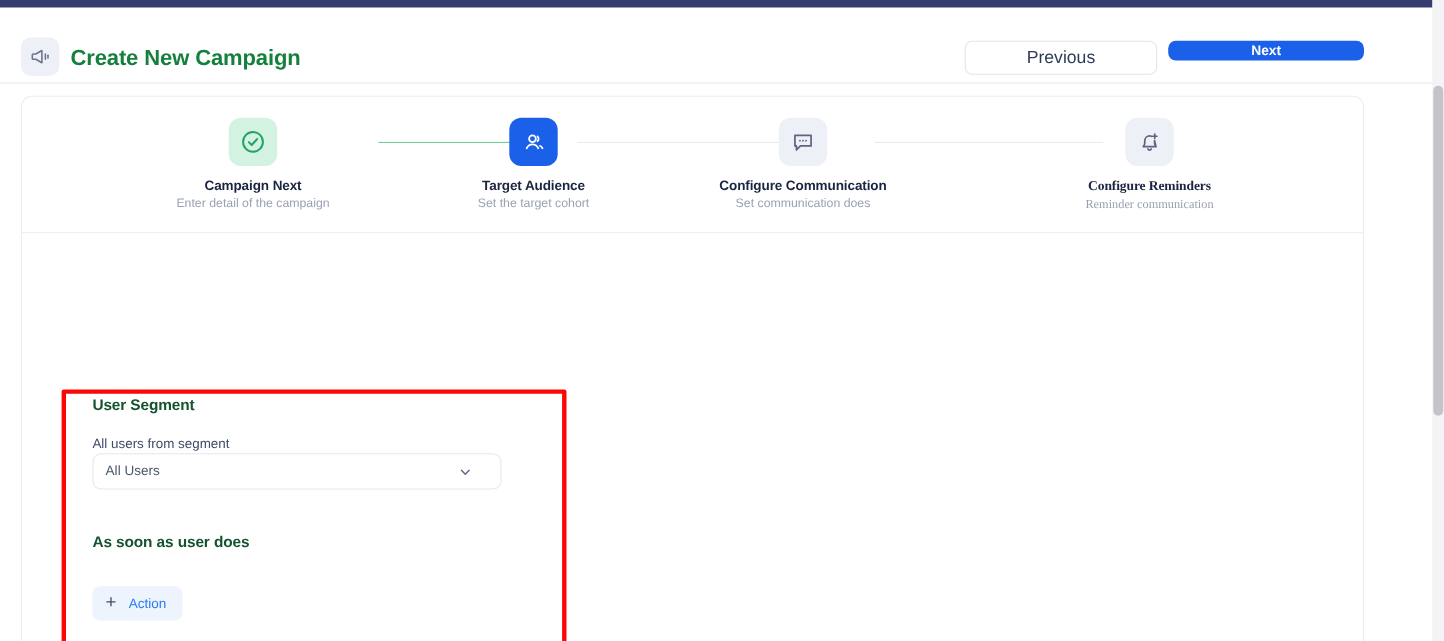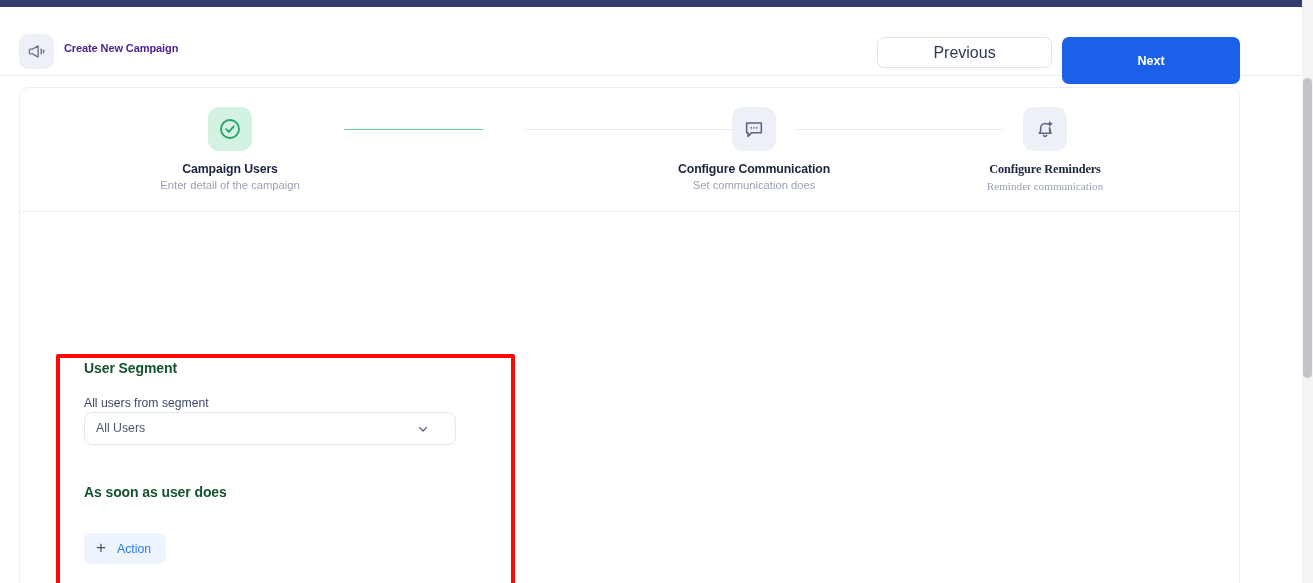--- a/index.html
+++ b/index.html
@@ -29,40 +29,40 @@
   .hdr-icon-box {
     position: absolute; left: 19px; top: 27px;
     width: 35px; height: 35px;
     border-radius: 9px;
     background: #eef0f7;
     display: flex; align-items: center; justify-content: center;
   }
   .hdr-icon-box svg { display: block; }
   .hdr-title {
     position: absolute; left: 64px; top: 35px;
-    font-size: 11px;
+    font-size: 20px;
     font-weight: bold;
-    color: #4c1d95;
+    color: #15803d;
     letter-spacing: -0.1px;
   }
   .btn-previous {
     position: absolute; left: 877px; top: 30px;
     width: 175px; height: 31px;
     border: 1px solid #e2e4ec;
     border-radius: 7px;
     background: #ffffff;
     color: #2f3a56;
     font-size: 16px;
     font-family: "Liberation Sans", sans-serif;
     cursor: pointer;
     padding: 0;
   }
   .btn-next {
     position: absolute; left: 1062px; top: 30px;
-    width: 178px; height: 47px;
+    width: 178px; height: 18px;
     border: none;
     border-radius: 7px;
     background: #1a60e8;
     color: #ffffff;
     font-size: 12.5px;
     font-weight: bold;
     font-family: "Liberation Sans", sans-serif;
     cursor: pointer;
     padding: 0;
   }
@@ -218,26 +218,38 @@
     <div class="connector idle" style="left:505px; width:208px;"></div>
     <div class="connector idle" style="left:775px; width:208px;"></div>
 
     <div class="step" style="left:95px;">
       <div class="step-ico done">
         <svg width="24" height="24" viewBox="0 0 24 24" fill="none" stroke="#21a463" stroke-width="1.8" stroke-linecap="round" stroke-linejoin="round">
           <circle cx="12" cy="12" r="9"></circle>
           <path d="M8.2 12.2l2.6 2.6 5-5.4"></path>
         </svg>
       </div>
-      <div class="step-title">Campaign Users</div>
+      <div class="step-title">Campaign Next</div>
       <div class="step-sub">Enter detail of the campaign</div>
     </div>
 
-
-    <div class="step" style="left:619px;">
+    <div class="step" style="left:350px;">
+      <div class="step-ico active">
+        <svg width="23" height="23" viewBox="0 0 24 24" fill="none" stroke="#ffffff" stroke-width="1.7" stroke-linecap="round" stroke-linejoin="round">
+          <circle cx="10.5" cy="8.5" r="3.2"></circle>
+          <path d="M5 17.5c1.3-2.4 3.3-3.6 5.5-3.6s4.2 1.2 5.5 3.6"></path>
+          <path d="M15.3 6.2a3.2 3.2 0 0 1 0 4.6"></path>
+          <path d="M17.6 15.2c1 .5 1.8 1.3 2.4 2.3"></path>
+        </svg>
+      </div>
+      <div class="step-title">Target Audience</div>
+      <div class="step-sub">Set the target cohort</div>
+    </div>
+
+    <div class="step" style="left:595px;">
       <div class="step-ico idle">
         <svg width="22" height="22" viewBox="0 0 24 24" fill="none" stroke="#5b6480" stroke-width="1.7" stroke-linecap="round" stroke-linejoin="round">
           <path d="M4 5.5h16v10.5H9.5L5.5 20v-4H4z"></path>
           <circle cx="9" cy="10.8" r="0.9" fill="#5b6480" stroke="none"></circle>
           <circle cx="12" cy="10.8" r="0.9" fill="#5b6480" stroke="none"></circle>
           <circle cx="15" cy="10.8" r="0.9" fill="#5b6480" stroke="none"></circle>
         </svg>
       </div>
       <div class="step-title">Configure Communication</div>
       <div class="step-sub">Set communication does</div>

